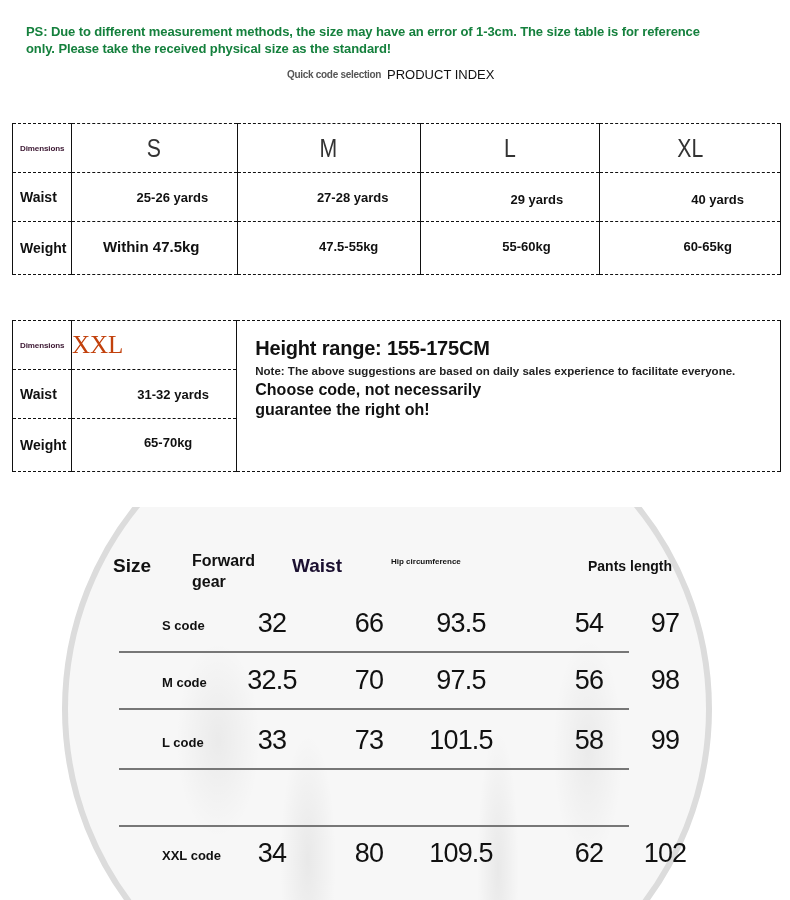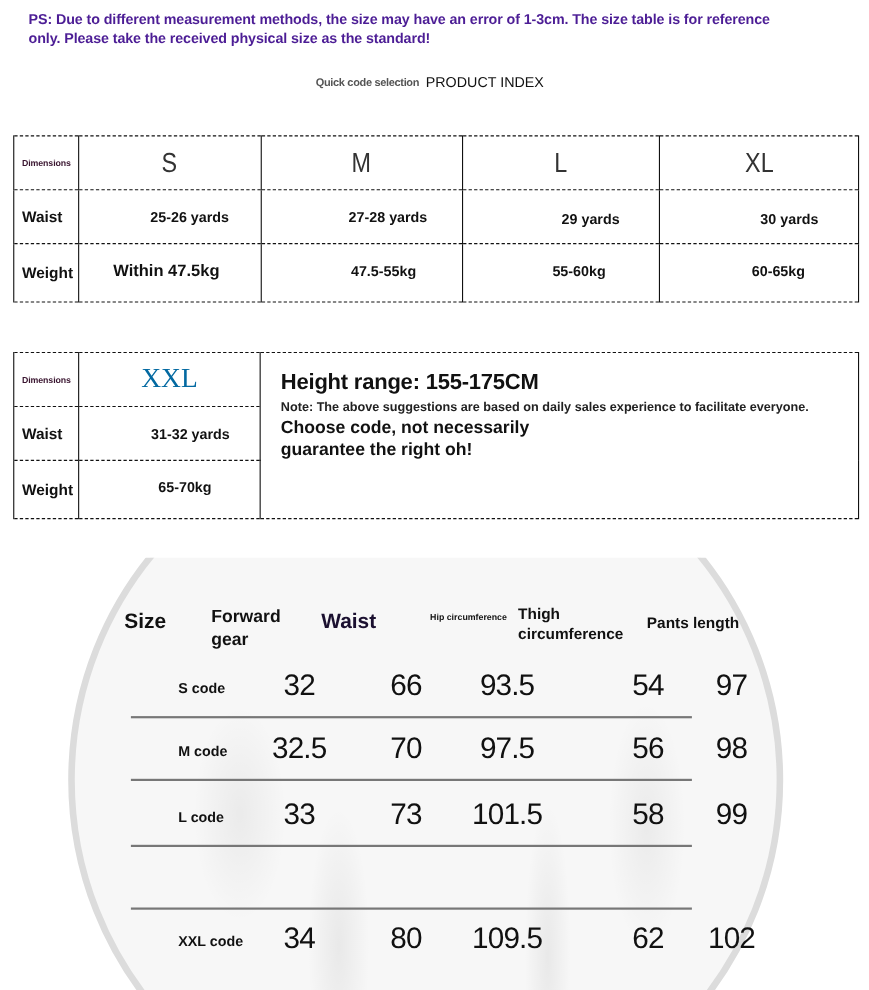--- a/index.html
+++ b/index.html
@@ -1,22 +1,22 @@
 <!DOCTYPE html>
 <html><head>
   <meta charset="utf-8">
   <style>
     * { box-sizing: border-box; margin: 0; padding: 0; }
     html, body { width: 790px; height: 900px; background: #ffffff; overflow: hidden; }
     body { position: relative; font-family: "DejaVu Sans", "Liberation Sans", sans-serif; color: #111; }
 
     .disclaimer {
-      position: absolute; left: 26px; top: 9px; width: 700px;
-      font-family: "Liberation Sans", sans-serif; font-weight: bold;
-      font-size: 13px; line-height: 17px; color: #4c1d95; letter-spacing: -0.1px;
+      position: absolute; left: 26px; top: 23px; width: 700px;
+      font-family: "Liberation Sans", sans-serif; font-weight: bold;
+      font-size: 13px; line-height: 17px; color: #15803d; letter-spacing: -0.1px;
     }
 
     .subtitle { position: absolute; top: 64px; left: 287px; white-space: nowrap; }
     .subtitle .small {
       font-family: "Liberation Sans", sans-serif; font-weight: bold;
       font-size: 10px; color: #555; letter-spacing: -0.3px; vertical-align: 1px; text-align: center;
     }
     .subtitle .big {
       font-family: "Liberation Sans", sans-serif; font-size: 13px; color: #111; margin-left: 6px;
     }
@@ -38,21 +38,21 @@
     }
     .dtable .dimlbl {
       font-family: "Liberation Sans", sans-serif; font-weight: bold;
       font-size: 8px; color: #3a1530; padding-left: 7px; letter-spacing: -0.1px;
     }
     .dtable .size {
       font-family: "Liberation Sans Narrow", "Liberation Sans", sans-serif;
       font-size: 25px; color: #333; text-align: center; transform: scaleX(0.85);
     }
     .dtable .size-serif {
-      font-family: "Liberation Serif", serif; font-size: 25px; color: #0369a1; text-align: center;
+      font-family: "Liberation Serif", serif; font-size: 25px; color: #c2410c; 
     }
     .dtable .val {
       font-family: "Liberation Sans", sans-serif; font-weight: bold; font-size: 13px; color: #111; text-align: center;
     }
     .dtable .val-lg {
       font-family: "Liberation Sans", sans-serif; font-weight: bold; font-size: 15px; color: #111;
     }
 
     #table1 { left: 12px; top: 123px; width: 769px; height: 151px; }
     #table2 { left: 12px; top: 320px; width: 769px; height: 151px; }
@@ -128,21 +128,21 @@
     <td class="size">S</td>
     <td class="size">M</td>
     <td class="size">L</td>
     <td class="size">XL</td>
   </tr>
   <tr style="height:49px">
     <td class="lbl">Waist</td>
     <td class="val" style="padding-left:36px">25-26 yards</td>
     <td class="val" style="padding-left:48px">27-28 yards</td>
     <td class="val" style="padding-left:54px;padding-top:5px">29 yards</td>
-    <td class="val" style="padding-left:55px;padding-top:5px">30 yards</td>
+    <td class="val" style="padding-left:55px;padding-top:5px">40 yards</td>
   </tr>
   <tr style="height:53px">
     <td class="lbl">Weight</td>
     <td class="val-lg" style="padding-left:31px;padding-bottom:4px">Within 47.5kg</td>
     <td class="val" style="padding-left:40px;padding-bottom:4px">47.5-55kg</td>
     <td class="val" style="padding-left:33px;padding-bottom:4px">55-60kg</td>
     <td class="val" style="padding-left:35px;padding-bottom:4px">60-65kg</td>
   </tr>
 </tbody>
   </table>
@@ -176,21 +176,20 @@
 
 <div class="circle-wrap">
   <div class="circle"></div>
 </div>
 
 <div class="sizechart">
   <div class="hdr h-size">Size</div>
   <div class="hdr h-forward" style="width:80px">Forward gear</div>
   <div class="hdr h-waist">Waist</div>
   <div class="hdr h-hip" style="width:72px">Hip circumference</div>
-  <div class="hdr h-thigh" style="width:110px">Thigh circumference</div>
   <div class="hdr h-pants">Pants length</div>
 
   <div class="crow" style="top:101px">
     <span class="code">S code</span>
     <span class="num c1">32</span>
     <span class="num c2">66</span>
     <span class="num c3">93.5</span>
     <span class="num c4">54</span>
     <span class="num c5">97</span>
   </div>

